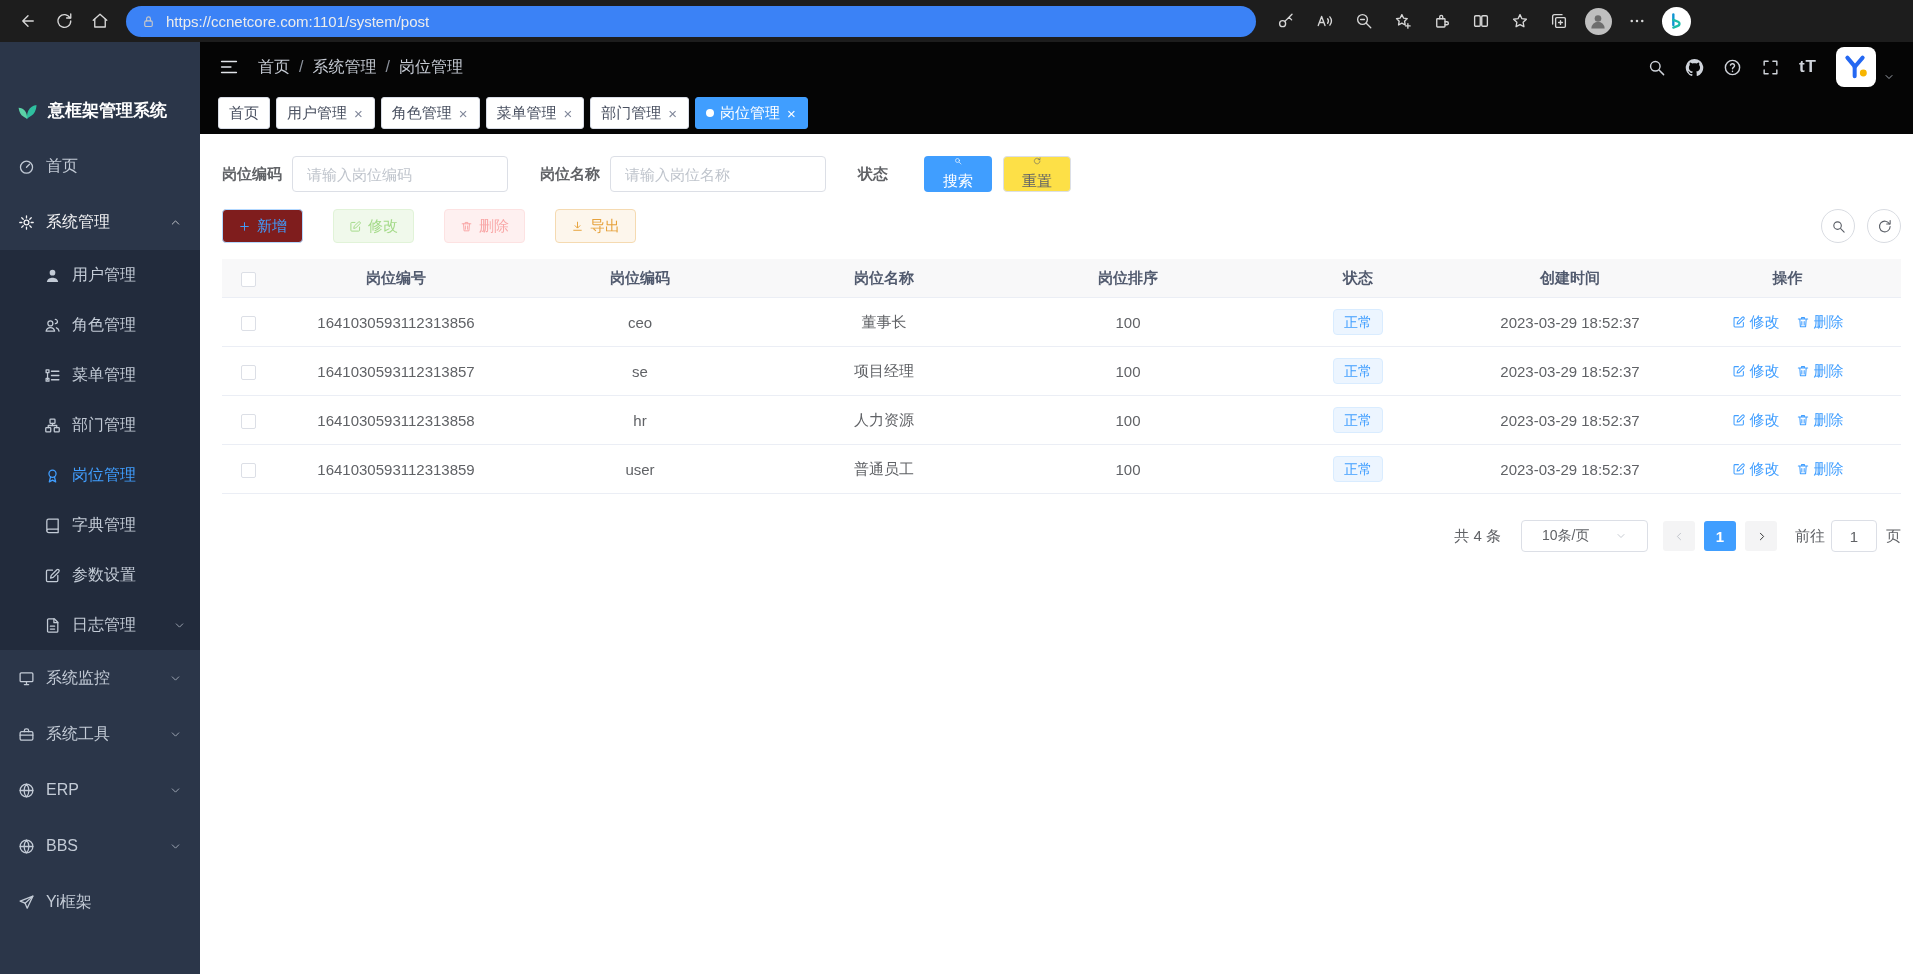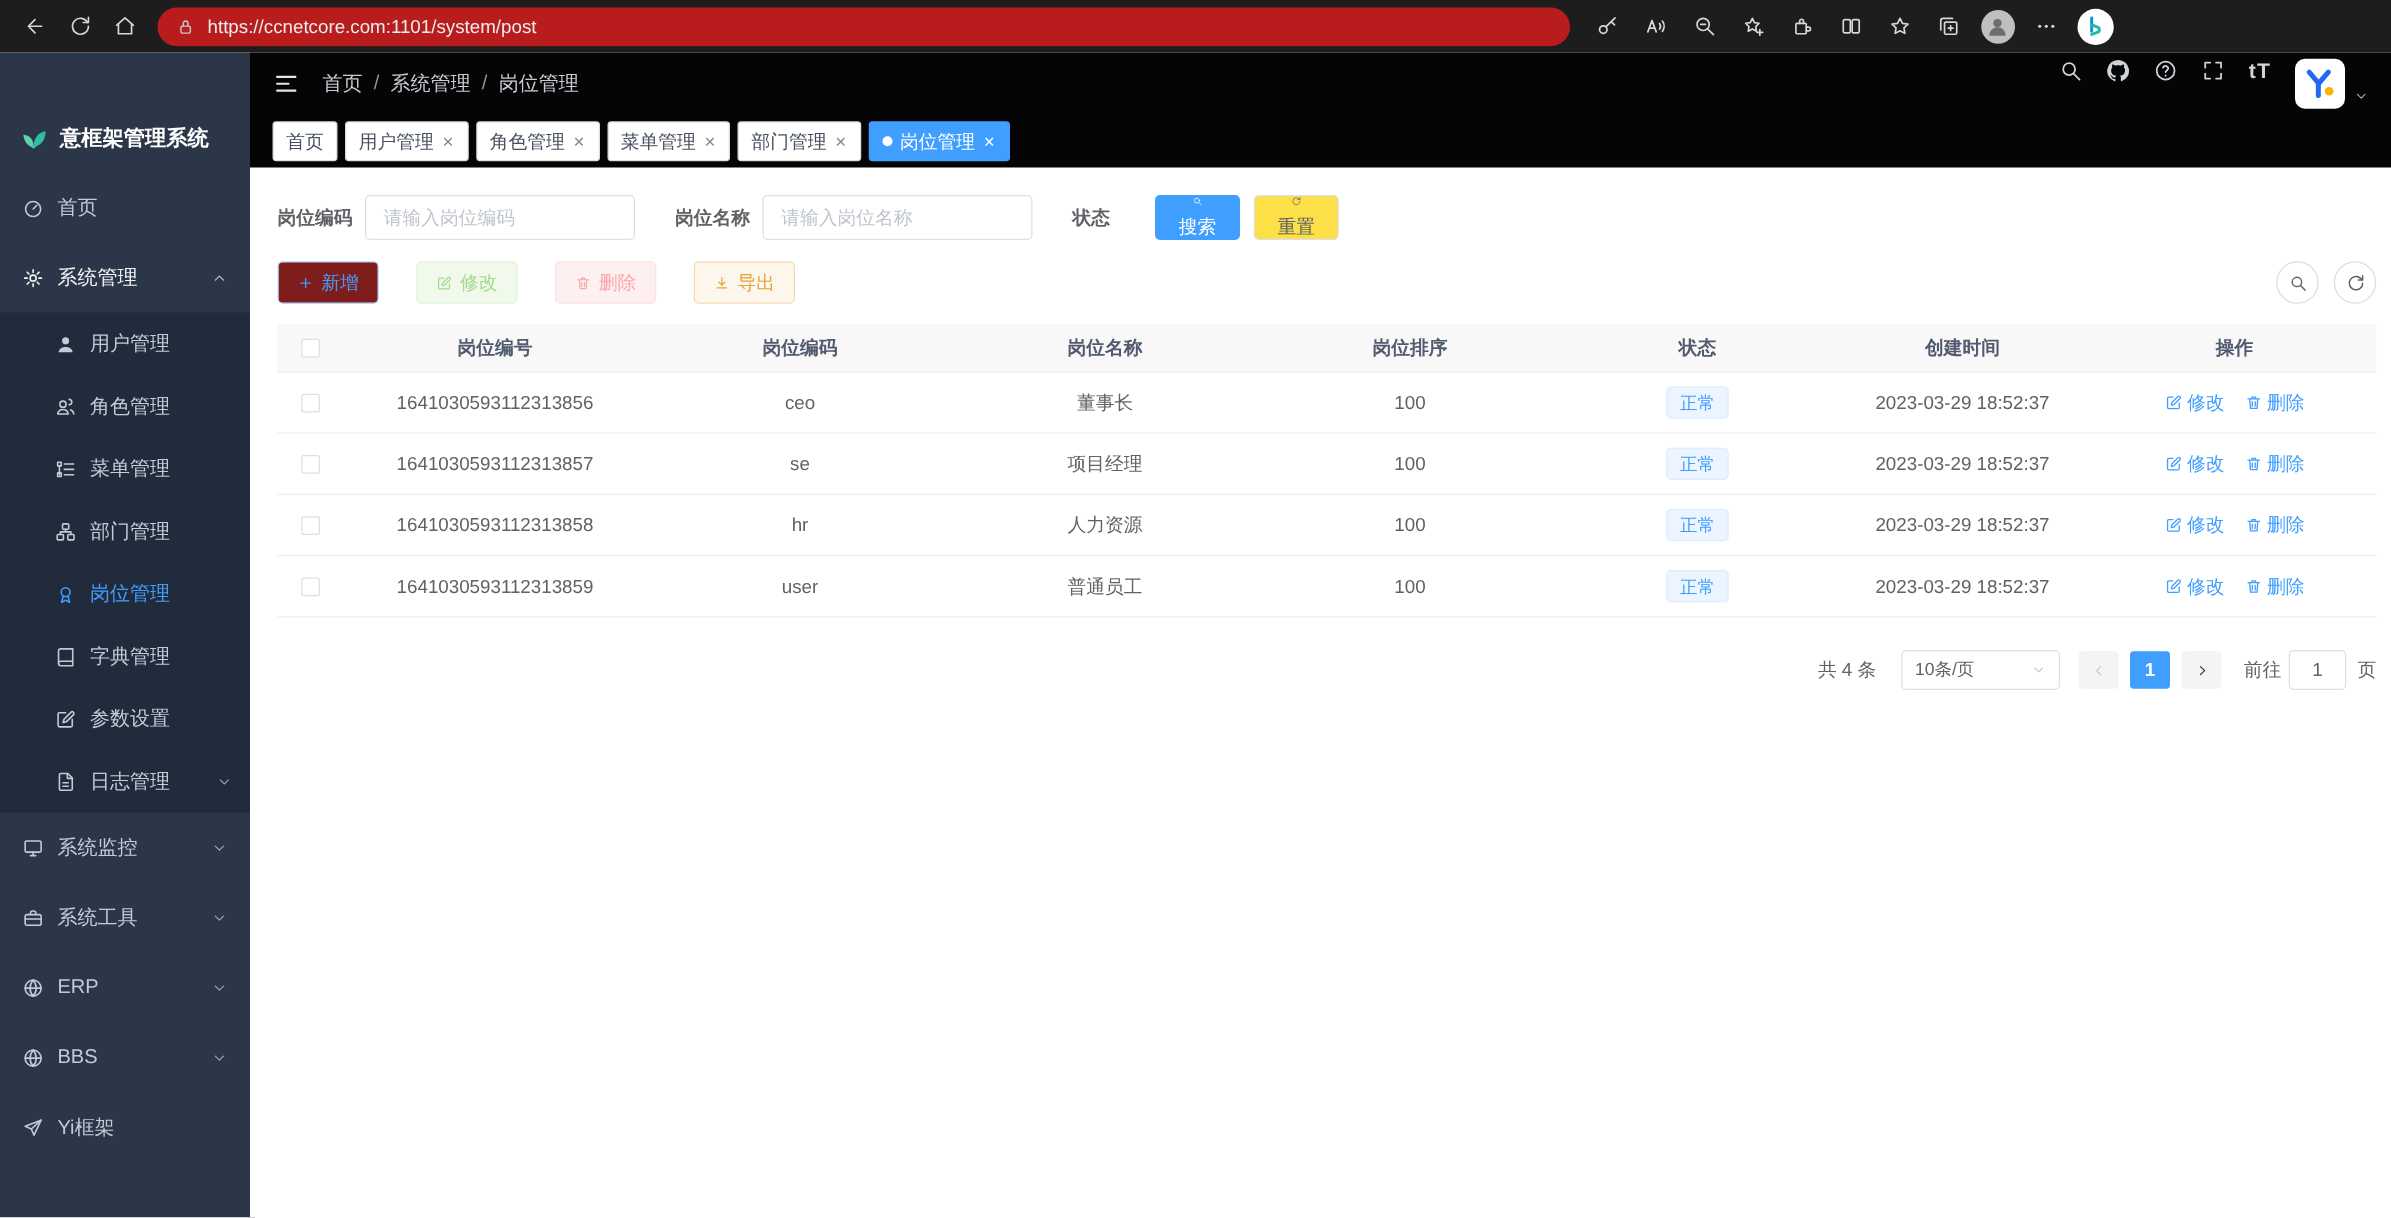--- a/index.html
+++ b/index.html
@@ -9,21 +9,21 @@
     font-family:"Liberation Sans","DejaVu Sans",sans-serif;
     background:#fff; font-size:15px;
   }
   svg.icon { fill:none; stroke:currentColor; stroke-width:1.8; stroke-linecap:round; stroke-linejoin:round; display:block; }
   svg.icon.fill { fill:currentColor; stroke:none; }
 
   
   .browser-bar { height:42px; background:#1d1d1d; display:flex; align-items:center; padding:0 10px; color:#dcdcdc; }
   .b-btn { width:36px; height:34px; border-radius:6px; display:flex; align-items:center; justify-content:center; flex:none; color:#d7d7d7; cursor:pointer; }
   .b-btn svg { width:18px; height:18px; }
-  .urlbar { margin-left:8px; width:1130px; height:31px; border-radius:16px; background:#b91c1c; display:flex; align-items:center; gap:10px; padding:0 15px; flex:none; cursor:text; }
+  .urlbar { margin-left:8px; width:1130px; height:31px; border-radius:16px; background:#3b82f6; display:flex; align-items:center; gap:10px; padding:0 15px; flex:none; cursor:text; }
   .urlbar svg { width:15px; height:15px; color:#c9c9c9; }
   .url-text { color:#ececec; font-size:15px; white-space:nowrap; }
   .b-right { display:flex; align-items:center; margin-left:12px; gap:3px; }
   .b-avatar { width:27px; height:27px; border-radius:50%; background:#bfbfbf; color:#6d6d6d; display:flex; align-items:center; justify-content:center; overflow:hidden; }
   .b-avatar svg { width:20px; height:20px; }
   .bing { width:29px; height:29px; border-radius:50%; background:#fff; display:flex; align-items:center; justify-content:center; margin-left:4px; }
   .bing svg { width:19px; height:19px; }
 
   
   .app { display:flex; height:932px; }
@@ -43,21 +43,21 @@
 
   
   .main { flex:1; min-width:0; display:flex; flex-direction:column; background:#050505; }
   .topbar { height:50px; display:flex; align-items:center; padding:0 18px; color:#d4d8df; flex:none; }
   .hamburger { width:22px; height:22px; margin-right:18px; cursor:pointer; color:#e2e5ea; }
   .hamburger svg { width:22px; height:22px; }
   .breadcrumb { display:flex; align-items:center; gap:9px; font-size:16px; color:#c6cbd4; }
   .crumb { cursor:pointer; }
   .crumb.last { cursor:default; }
   .sep { color:#8d939e; }
-  .top-icons { margin-left:auto; display:flex; align-items:flex-start; gap:19px; color:#cfd3da; }
+  .top-icons { margin-left:auto; display:flex; align-items:center; gap:19px; color:#cfd3da; }
   .top-icons .tico { width:19px; height:19px; cursor:pointer; }
   .top-icons .tico svg { width:19px; height:19px; }
   .tsize { font-size:17px; font-weight:600; letter-spacing:1px; cursor:pointer; }
   .avatar-wrap { display:flex; align-items:center; gap:7px; cursor:pointer; }
   .avatar-app { width:40px; height:40px; border-radius:8px; background:#fff; display:flex; align-items:center; justify-content:center; overflow:hidden; }
   .avatar-app svg { width:32px; height:32px; }
   .caret-sm { width:12px; height:12px; margin-top:20px; color:#aab0ba; }
 
   
   .tabbar { height:42px; display:flex; align-items:center; gap:6px; padding:0 18px; flex:none; }
@@ -99,21 +99,21 @@
   .cell { text-align:center; overflow:hidden; white-space:nowrap; }
   .cb { display:inline-block; width:15px; height:15px; border:1px solid #dcdfe6; border-radius:2px; background:#fff; vertical-align:middle; cursor:pointer; }
   .chip { display:inline-block; padding:3px 10px; font-size:14px; color:#409eff; background:#ecf5ff; border:1px solid #d9ecff; border-radius:4px; line-height:1.3; }
   .ops { display:flex; align-items:center; justify-content:center; gap:16px; }
   .op { display:inline-flex; align-items:center; gap:4px; color:#409eff; cursor:pointer; font-size:15px; }
   .op svg { width:14px; height:14px; }
 
   
   .pagination { margin-top:26px; display:flex; align-items:center; justify-content:flex-end; color:#606266; font-size:15px; }
   .pg-total { margin-right:20px; }
-  .pg-select { width:127px; height:32px; border:1px solid #dcdfe6; border-radius:4px; display:flex; align-items:center; justify-content:space-between; padding:0 10px; font-size:14px; color:#606266; cursor:pointer; margin-right:15px; }
+  .pg-select { width:127px; height:32px; border:1px solid #dcdfe6; border-radius:4px; display:flex; align-items:center; justify-content:space-between; padding:0 20px; font-size:14px; color:#606266; cursor:pointer; margin-right:15px; }
   .pg-select svg { width:12px; height:12px; color:#c0c4cc; }
   .pg-btn { width:32px; height:30px; border-radius:3px; background:#f4f4f5; display:flex; align-items:center; justify-content:center; color:#303133; cursor:pointer; margin-right:9px; }
   .pg-btn.disabled { color:#c0c4cc; cursor:default; }
   .pg-btn svg { width:13px; height:13px; }
   .pg-num { min-width:32px; height:30px; border-radius:3px; background:#409eff; color:#fff; display:flex; align-items:center; justify-content:center; font-weight:700; cursor:pointer; margin-right:9px; }
   .pg-goto { margin-left:9px; margin-right:6px; }
   .goto-input { width:46px; height:32px; border:1px solid #dcdfe6; border-radius:4px; text-align:center; font-size:15px; color:#606266; outline:none; margin-right:9px; font-family:inherit; }
 </style>
 </head>
 <body>

